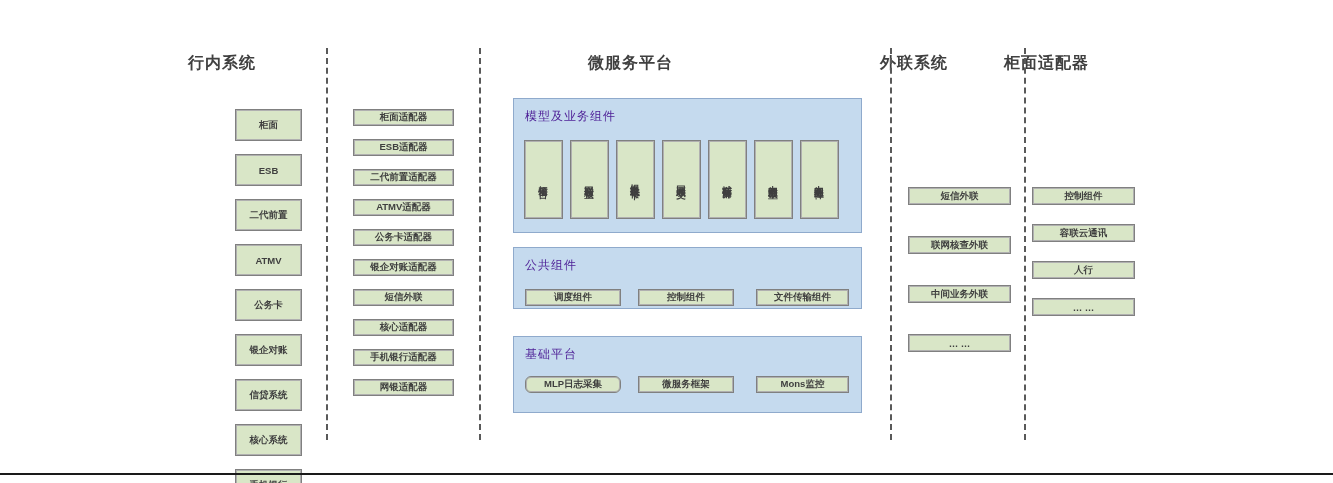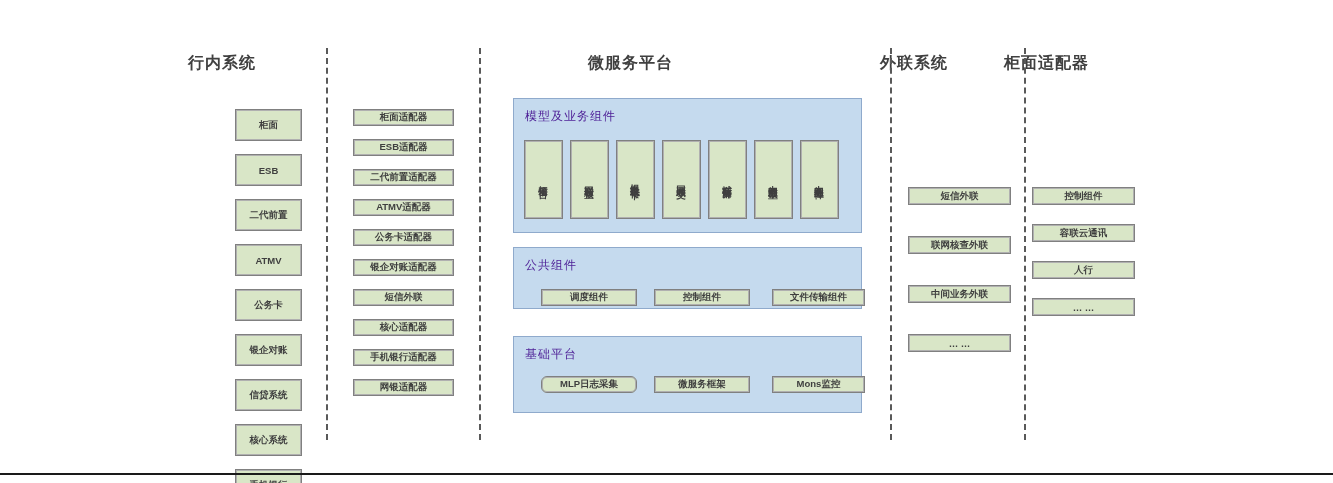--- a/index.html
+++ b/index.html
@@ -72,21 +72,21 @@
   .vgbox {
     position: absolute;
     top: 41px;
     width: 39px;
     height: 79px;
     writing-mode: vertical-rl;
     text-orientation: upright;
     letter-spacing: 1px;
     line-height: 39px;
   }
-  .hgbox { position: absolute; height: 17px; margin-left: 16px; }
+  .hgbox { position: absolute; height: 17px; }
   .baseline {
     position: absolute;
     left: 0;
     top: 473px;
     width: 1333px;
     height: 2px;
     background: #1a1a1a;
   }
 </style>
 </head>

